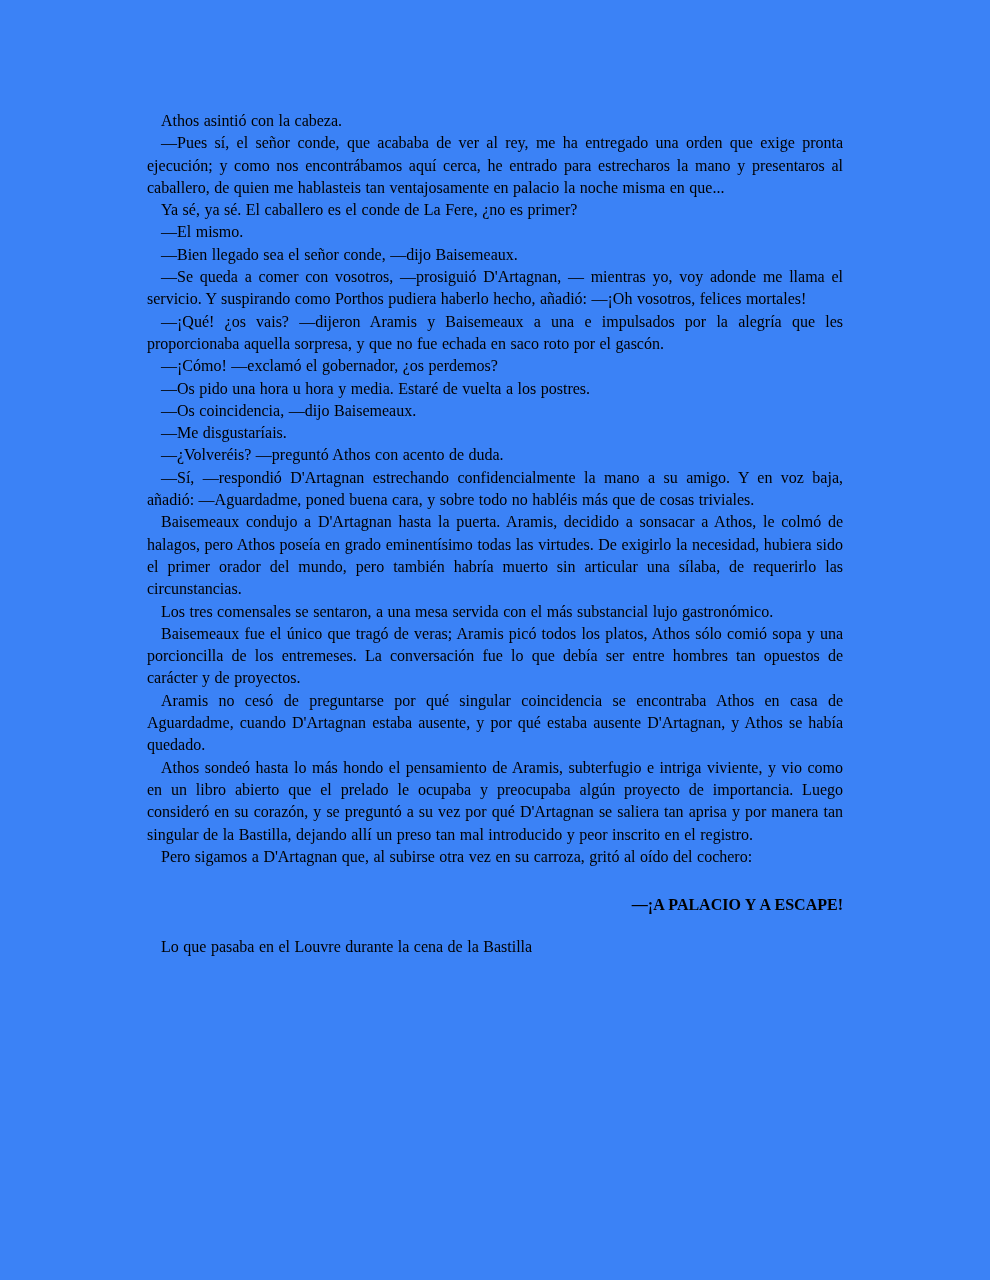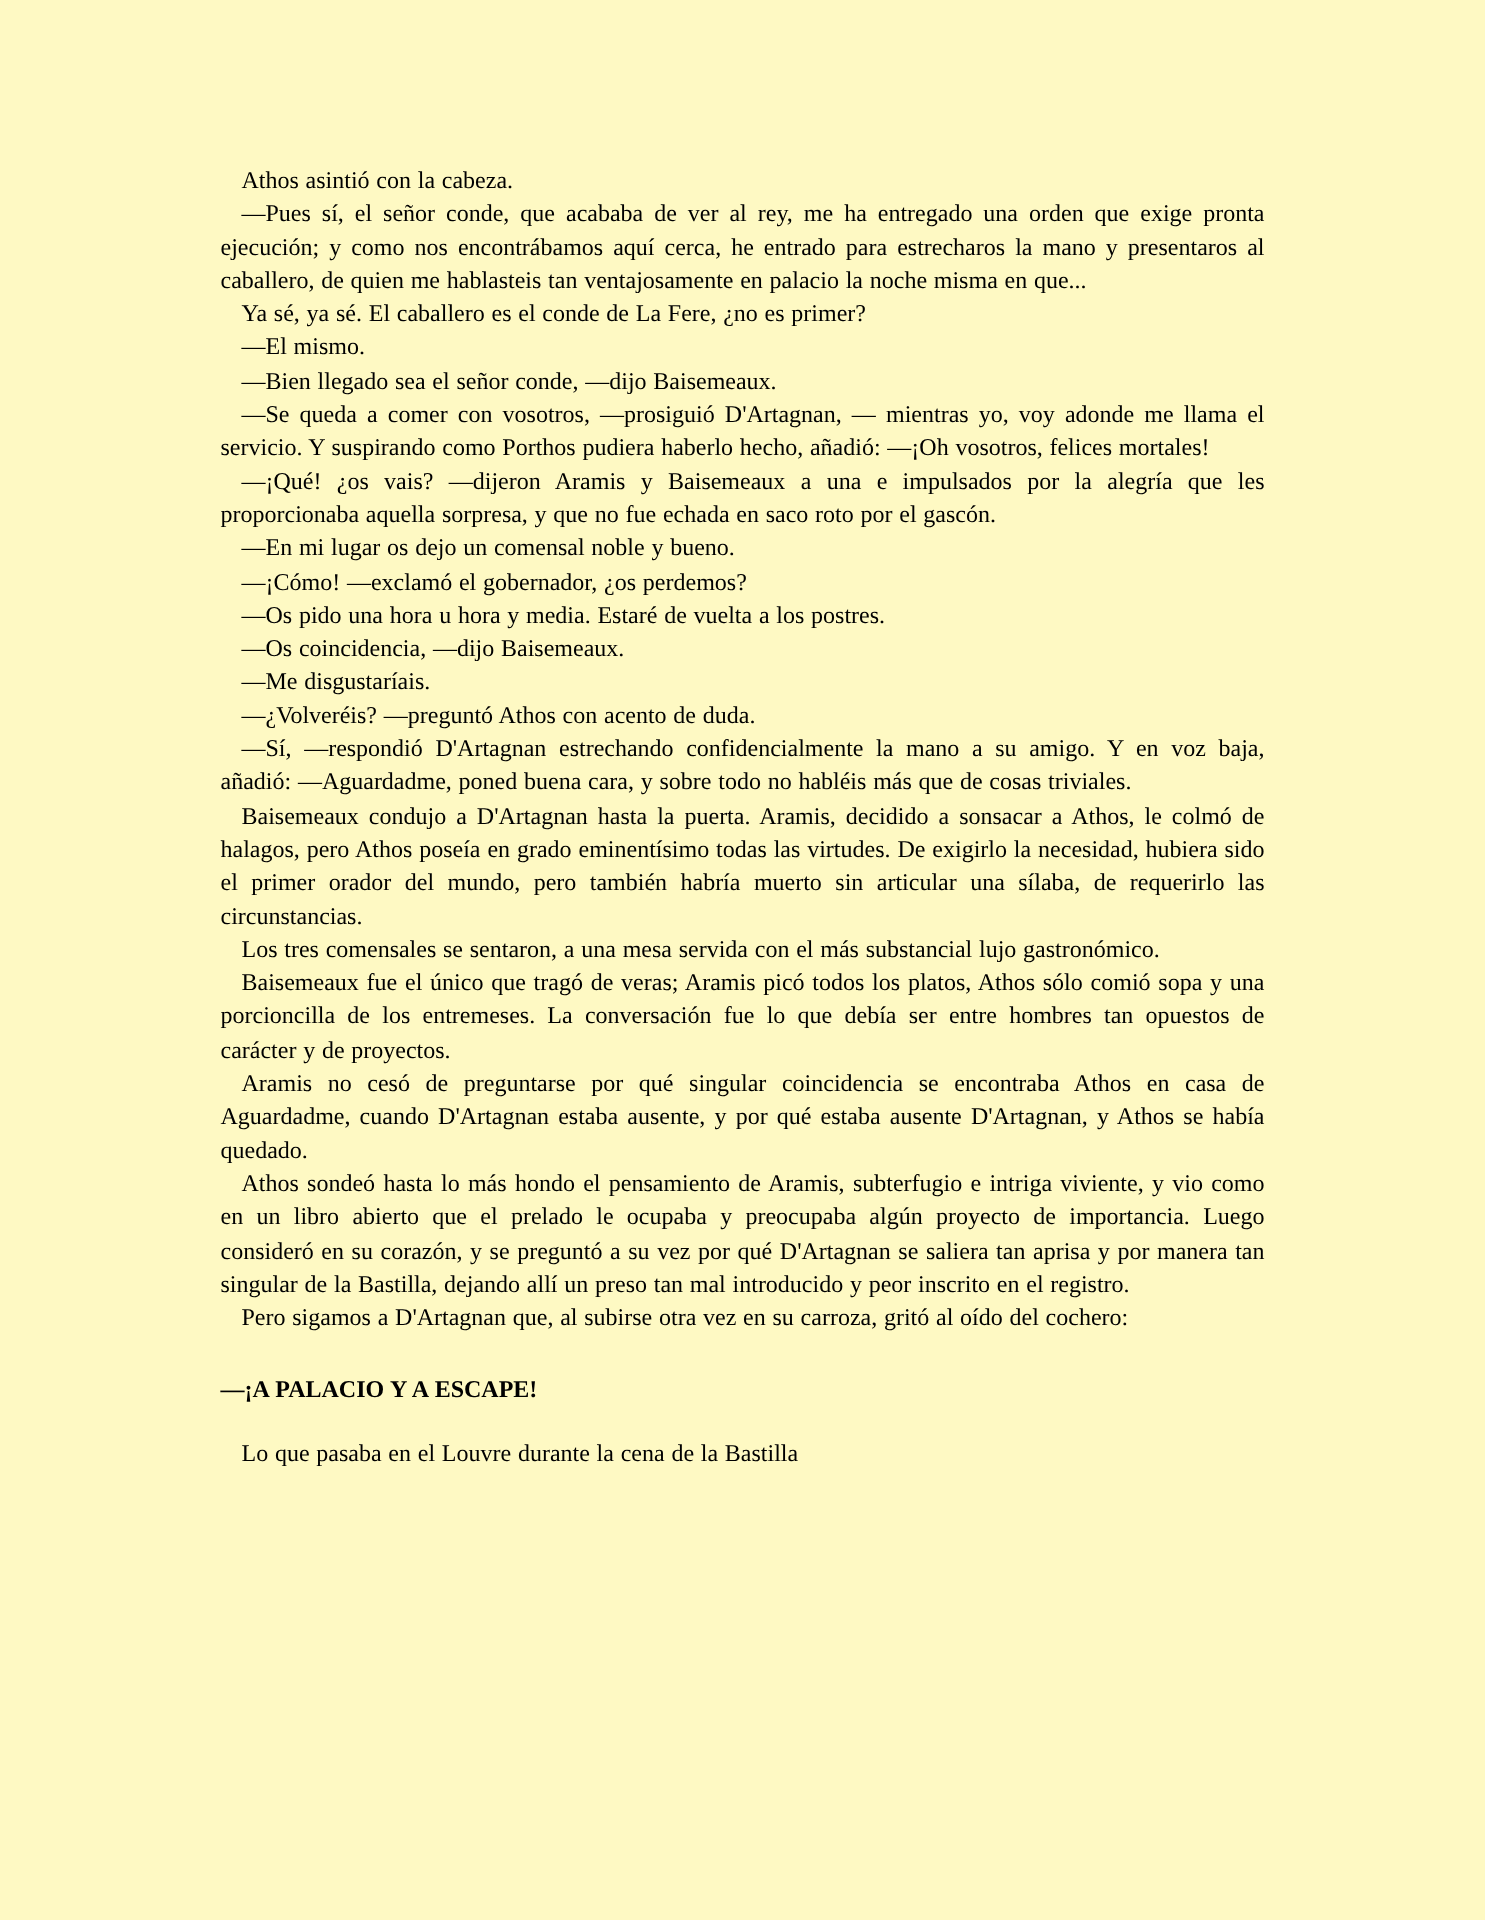--- a/index.html
+++ b/index.html
@@ -12,54 +12,53 @@
     background: #ffffff;
     color: #000000;
     font-family: "Liberation Serif", serif;
     overflow: hidden;
   }
   .page {
     box-sizing: border-box;
     width: 990px;
     height: 1280px;
     padding: 110px 62px 0 147px;
-    background: #fef9c3;
+    background: #3b82f6;
   }
   .text-block {
     width: 696px;
   }
   p.para {
     margin: 0;
     font-size: 16px;
     line-height: 22.3px;
     text-align: justify;
     text-indent: 14px;
     word-spacing: 0.5px;
   }
   p.para.heading {
-    text-align: left;
+    text-align: right;
     text-indent: 0;
     font-weight: bold;
     margin-top: 26px;
     margin-bottom: 20px;
   }
 </style>
 </head>
 <body>
 
 <div class="page">
   <div class="text-block">
       <p class="para body">Athos asintió con la cabeza.</p>
       <p class="para body">—Pues sí, el señor conde, que acababa de ver al rey, me ha entregado una orden que exige pronta ejecución; y como nos encontrábamos aquí cerca, he entrado para estrecharos la mano y presentaros al caballero, de quien me hablasteis tan ventajosamente en palacio la noche misma en que...</p>
       <p class="para body">Ya sé, ya sé. El caballero es el conde de La Fere, ¿no es primer?</p>
       <p class="para body">—El mismo.</p>
       <p class="para body">—Bien llegado sea el señor conde, —dijo Baisemeaux.</p>
       <p class="para body">—Se queda a comer con vosotros, —prosiguió D'Artagnan, — mientras yo, voy adonde me llama el servicio. Y suspirando como Porthos pudiera haberlo hecho, añadió: —¡Oh vosotros, felices mortales!</p>
       <p class="para body">—¡Qué! ¿os vais? —dijeron Aramis y Baisemeaux a una e impulsados por la alegría que les proporcionaba aquella sorpresa, y que no fue echada en saco roto por el gascón.</p>
-      <p class="para body">—En mi lugar os dejo un comensal noble y bueno.</p>
       <p class="para body">—¡Cómo! —exclamó el gobernador, ¿os perdemos?</p>
       <p class="para body">—Os pido una hora u hora y media. Estaré de vuelta a los postres.</p>
       <p class="para body">—Os coincidencia, —dijo Baisemeaux.</p>
       <p class="para body">—Me disgustaríais.</p>
       <p class="para body">—¿Volveréis? —preguntó Athos con acento de duda.</p>
       <p class="para body">—Sí, —respondió D'Artagnan estrechando confidencialmente la mano a su amigo. Y en voz baja, añadió: —Aguardadme, poned buena cara, y sobre todo no habléis más que de cosas triviales.</p>
       <p class="para body">Baisemeaux condujo a D'Artagnan hasta la puerta. Aramis, decidido a sonsacar a Athos, le colmó de halagos, pero Athos poseía en grado eminentísimo todas las virtudes. De exigirlo la necesidad, hubiera sido el primer orador del mundo, pero también habría muerto sin articular una sílaba, de requerirlo las circunstancias.</p>
       <p class="para body">Los tres comensales se sentaron, a una mesa servida con el más substancial lujo gastronómico.</p>
       <p class="para body">Baisemeaux fue el único que tragó de veras; Aramis picó todos los platos, Athos sólo comió sopa y una porcioncilla de los entremeses. La conversación fue lo que debía ser entre hombres tan opuestos de carácter y de proyectos.</p>
       <p class="para body">Aramis no cesó de preguntarse por qué singular coincidencia se encontraba Athos en casa de Aguardadme, cuando D'Artagnan estaba ausente, y por qué estaba ausente D'Artagnan, y Athos se había quedado.</p>

